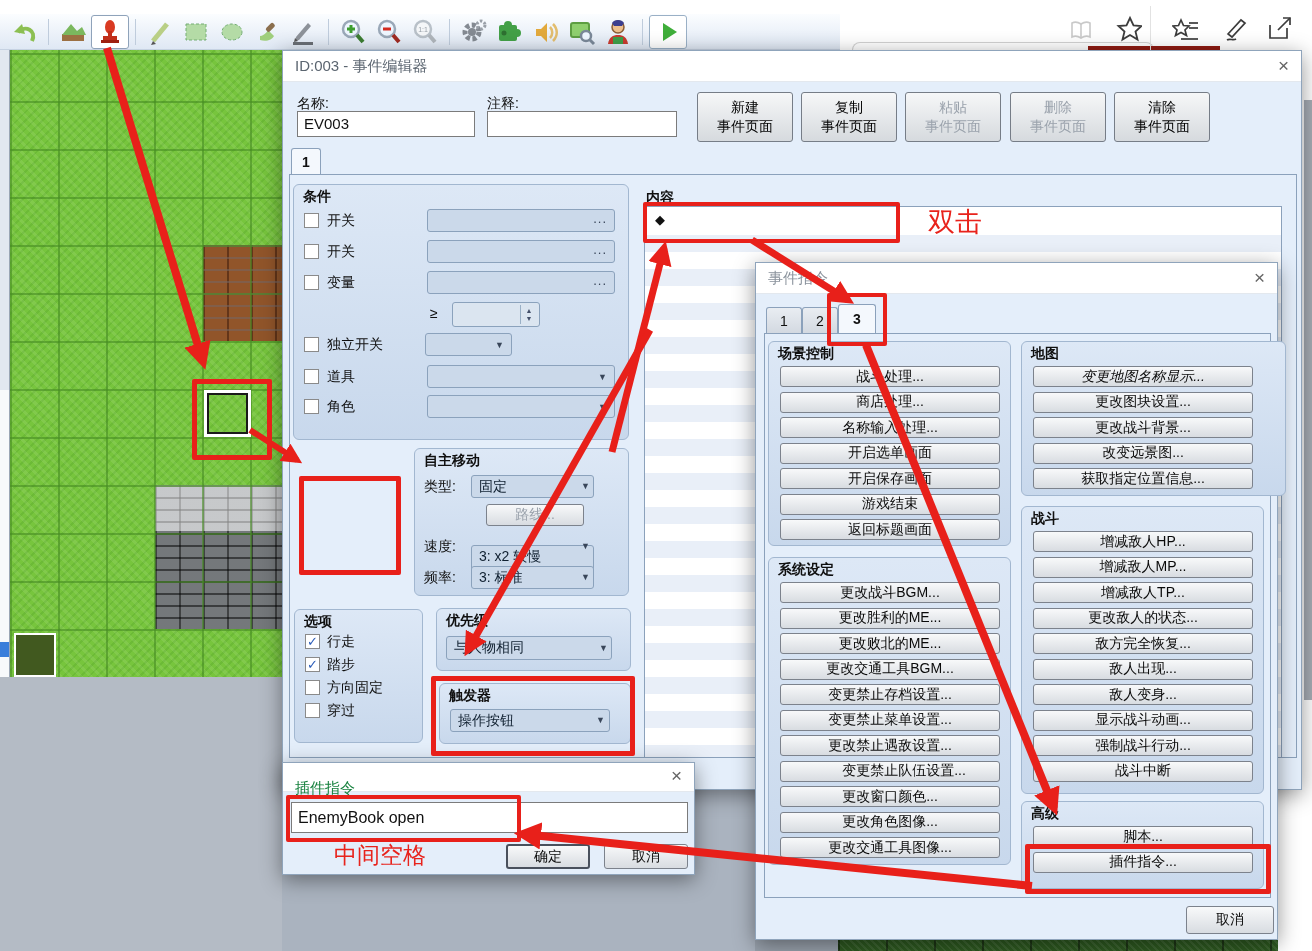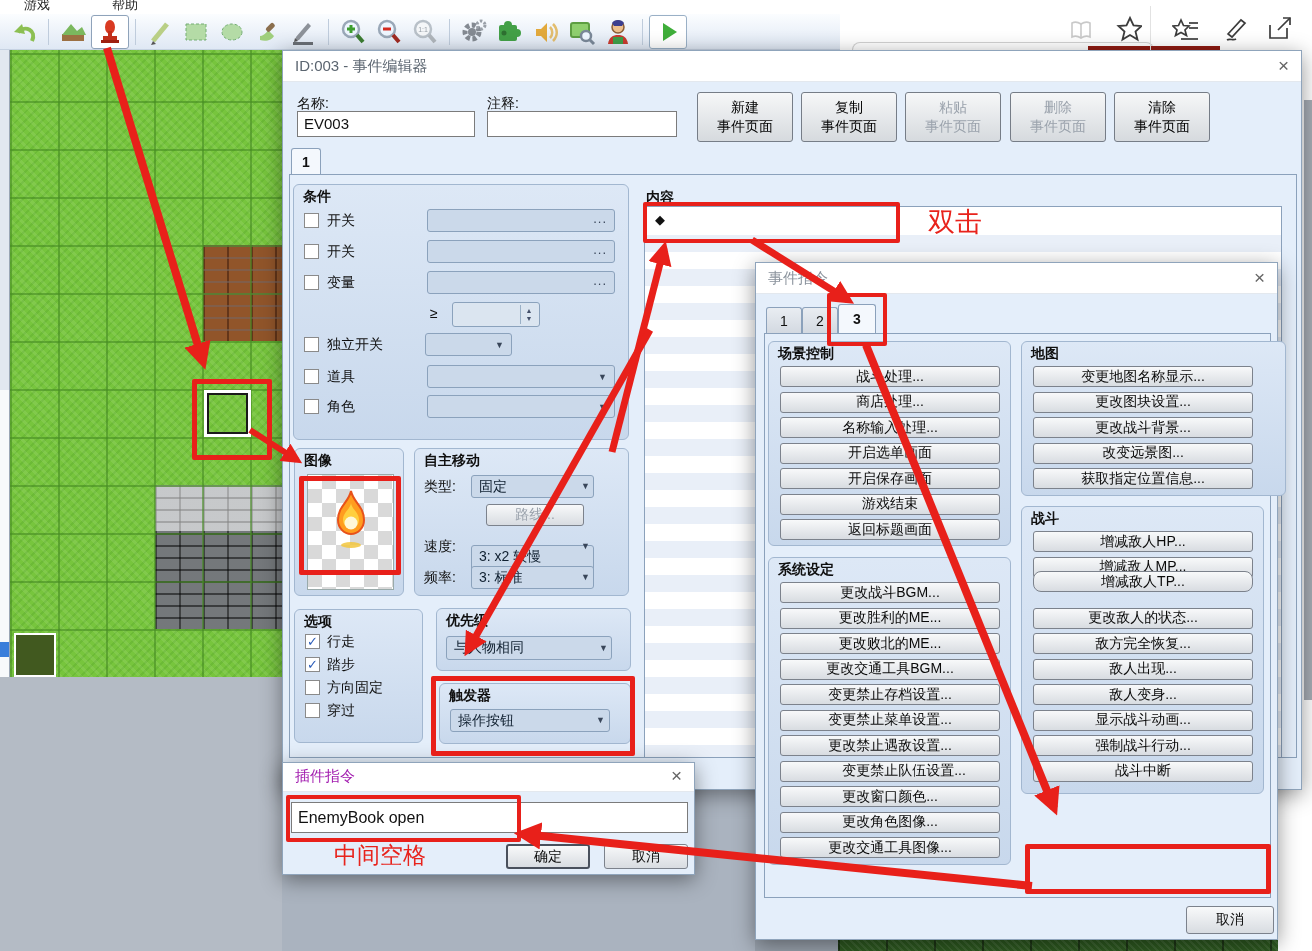--- a/index.html
+++ b/index.html
@@ -102,24 +102,20 @@
   .rbox{position:absolute;border:5px solid #e8201a;border-radius:2px;pointer-events:none;}
   .rbox.thin{border-width:4px;}
   .rlabel{position:absolute;color:#e8231c;pointer-events:none;white-space:nowrap;}
   .overlay-svg{position:absolute;left:0;top:0;pointer-events:none;}
 </style>
 </head>
 <body>
 
 <div class="screen">
 
-  <div class="abs menubar">
-    <span class="menuitem" style="left:24px">游戏</span>
-    <span class="menuitem" style="left:112px">帮助</span>
-  </div>
   <div class="abs toolbar">
     <div class="tbi">
       <svg width="28" height="28">
           <path d="M22 23c5-11-7-16-14-9" fill="none" stroke="#8cbf52" stroke-width="4"></path>
           <path d="M12 6l-8 8 11 2z" fill="#8cbf52"></path>
         </svg>
     </div>
     <div class="tsep"></div>
     <div class="tbi">
       <svg width="28" height="28">
@@ -358,31 +354,20 @@
       <div class="ro" style="left:133px;top:180px;width:188px;height:23px;">
           <span class="dd-arrow">▼</span>
         </div>
       <div class="cb" style="left:10px;top:214px;"></div>
       <span class="lbl" style="left:33px;top:213px;">角色</span>
       <div class="ro" style="left:133px;top:210px;width:188px;height:23px;">
           <span class="dd-arrow">▼</span>
         </div>
     </div>
 
-    <div class="grp" style="left:11px;top:397px;width:110px;height:148px;">
-      <span class="grptitle">图像</span>
-      <div class="checker abs" style="left:12px;top:25px;width:87px;height:116px;">
-        <svg class="abs" style="left:22px;top:14px;" width="42" height="62" viewBox="0 0 42 62">
-          <path d="M21 2C23 13 34 17 34 31a13 14 0 0 1-26 0C8 17 19 13 21 2Z" fill="#ff9d1f" stroke="#e8521a" stroke-width="2"></path>
-          <path d="M21 14c1 7 8 9 8 17a8 9 0 0 1-16 0c0-8 7-10 8-17z" fill="#ffcf3e"></path>
-          <circle cx="21" cy="34" r="6.5" fill="#fff8d8"></circle>
-          <ellipse cx="21" cy="56" rx="10" ry="3" fill="#f2c63d" opacity=".85"></ellipse>
-        </svg>
-      </div>
-    </div>
 
     <div class="grp" style="left:131px;top:397px;width:215px;height:148px;">
       <span class="grptitle">自主移动</span>
       <span class="lbl" style="left:9px;top:29px;">类型:</span>
       <div class="ro" style="left:56px;top:26px;width:123px;height:23px;">固定</div>
       <span class="dd-arrow" style="left:166px;top:37px;right:auto;">▼</span>
       <div class="btn dis" style="left:71px;top:55px;width:98px;height:22px;">路线...</div>
       <span class="lbl" style="left:9px;top:89px;">速度:</span>
       <div class="ro" style="left:56px;top:96px;width:123px;height:32px;">3: x2 较慢</div>
       <span class="dd-arrow" style="left:166px;top:97px;right:auto;">▼</span>
@@ -458,49 +443,57 @@
           <div class="cmdgrp-btn" style="top: 202.5px; padding-left: 28px;">变更禁止队伍设置...</div>
           <div class="cmdgrp-btn" style="top: 228px;">更改窗口颜色...</div>
           <div class="cmdgrp-btn" style="top: 253.5px;">更改角色图像...</div>
           <div class="cmdgrp-btn" style="top: 279px;">更改交通工具图像...</div>
         </div>
     </div>
     <div class="grp" style="left:265px;top:78px;width:265px;height:155px;">
       <span class="grptitle">地图</span>
       <div>
 
-      <div class="cmdgrp-btn" style="top: 24px;">变更地图名称显示...</div>
+      <div class="cmdgrp-btn" style="top: 24px; font-style: italic;">变更地图名称显示...</div>
           <div class="cmdgrp-btn" style="top: 49.5px;">更改图块设置...</div>
           <div class="cmdgrp-btn" style="top: 75px;">更改战斗背景...</div>
           <div class="cmdgrp-btn" style="top: 100.5px;">改变远景图...</div>
           <div class="cmdgrp-btn" style="top: 126px;">获取指定位置信息...</div>
         </div>
     </div>
     <div class="grp" style="left:265px;top:243px;width:243px;height:288px;">
       <span class="grptitle">战斗</span>
       <div>
 
       <div class="cmdgrp-btn" style="top: 24px;">增减敌人HP...</div>
           <div class="cmdgrp-btn" style="top: 49.5px;">增减敌人MP...</div>
-          <div class="cmdgrp-btn" style="top: 64px; border-radius: 8px;">增减敌人TP...</div>
+          <div class="cmdgrp-btn" style="top: 75px;">增减敌人TP...</div>
           <div class="cmdgrp-btn" style="top: 100.5px;">更改敌人的状态...</div>
           <div class="cmdgrp-btn" style="top: 126px;">敌方完全恢复...</div>
           <div class="cmdgrp-btn" style="top: 151.5px;">敌人出现...</div>
           <div class="cmdgrp-btn" style="top: 177px;">敌人变身...</div>
           <div class="cmdgrp-btn" style="top: 202.5px;">显示战斗动画...</div>
           <div class="cmdgrp-btn" style="top: 228px;">强制战斗行动...</div>
           <div class="cmdgrp-btn" style="top: 253.5px;">战斗中断</div>
         </div>
     </div>
+    <div class="grp" style="left:265px;top:538px;width:243px;height:88px;">
+      <span class="grptitle">高级</span>
+      <div>
+
+      <div class="cmdgrp-btn" style="top: 24px;">脚本...</div>
+          <div class="cmdgrp-btn" style="top: 49.5px;">插件指令...</div>
+        </div>
+    </div>
     <div class="btn" style="left:430px;top:643px;width:88px;height:28px;">取消</div>
   </div>
 
   <div class="abs win" style="left:282px;top:762px;width:413px;height:113px;">
     <div class="titlebar" style="height:28px;">
-      <span class="wintitle" style="top:4px;color:#a21caf;text-align:center;">插件指令</span>
+      <span class="wintitle" style="top:16px;color:#15803d;text-align:center;">插件指令</span>
       <span class="winclose" style="top:2px;">×</span>
     </div>
     <div class="inputbox" style="left:8px;top:39px;width:397px;height:31px;font-size:16px;padding-top:6px;">EnemyBook open</div>
     <div class="btn default" style="left:223px;top:81px;width:84px;height:25px;">确定</div>
     <div class="btn" style="left:321px;top:81px;width:84px;height:25px;">取消</div>
   </div>
 
   <svg class="overlay-svg" width="1312" height="951">
     <defs>
       <marker id="ah" viewBox="0 0 10 10" refX="7" refY="5" markerWidth="3.4" markerHeight="3.4" orient="auto-start-reverse">

